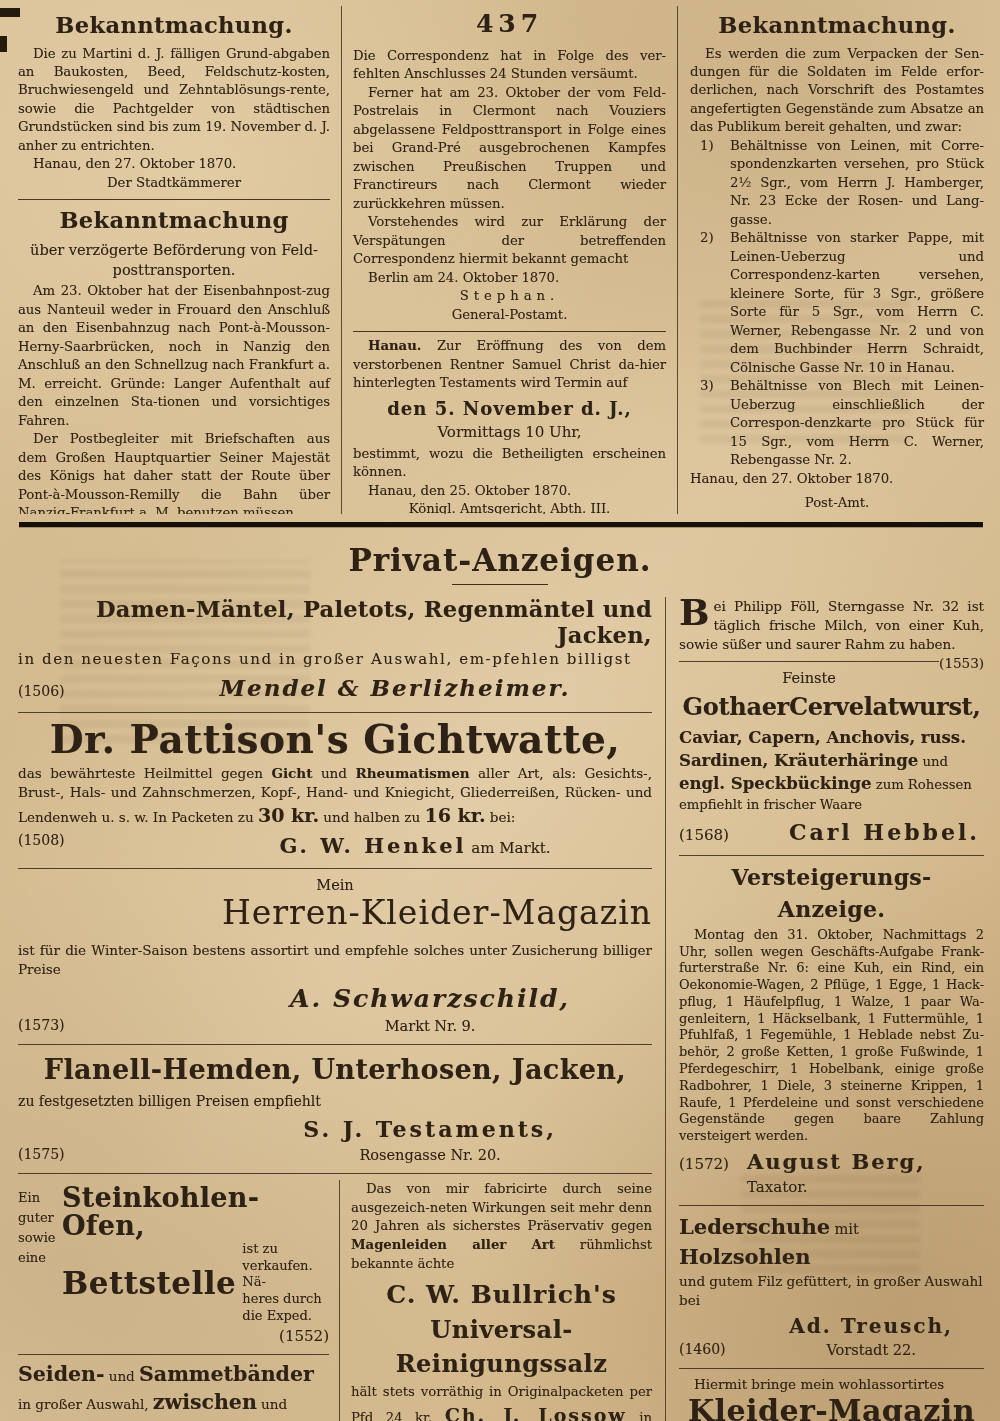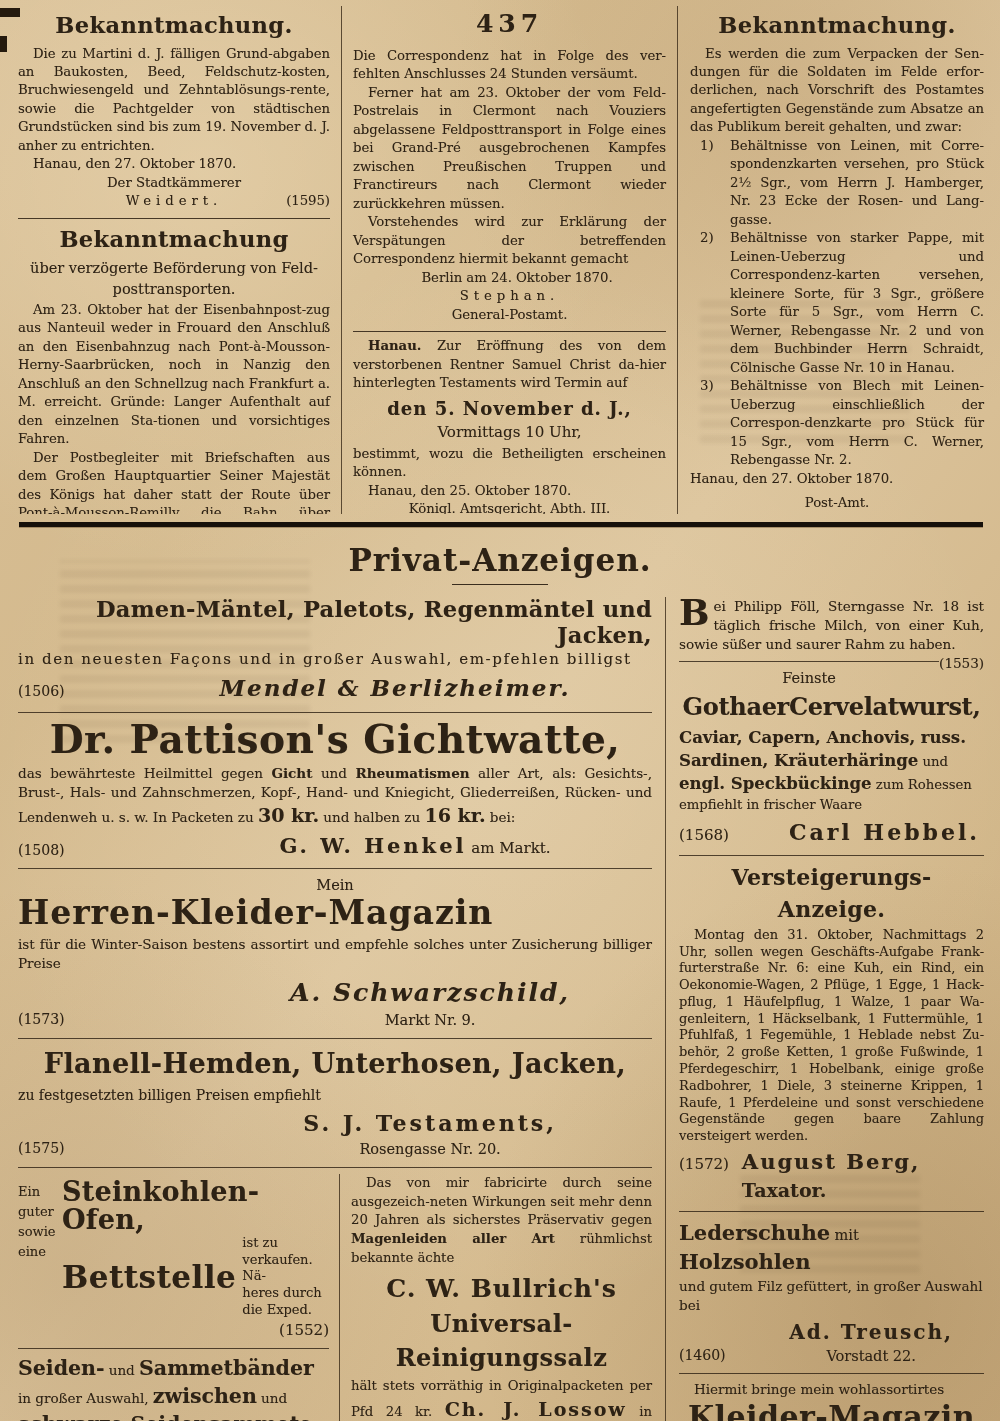--- a/index.html
+++ b/index.html
@@ -56,28 +56,28 @@
   
   .adA-h{font-size:22.5px;font-weight:bold;letter-spacing:.3px;line-height:1.15;text-align:right;}
   .adA-s{font-size:15px;letter-spacing:1.6px;line-height:1.35;}
   .sig-ital{font-style:italic;font-weight:bold;font-size:23px;letter-spacing:2px;}
   .adA-row{display:flex;align-items:baseline;margin-top:3px;}
   .adA-row .ref{width:120px;font-size:14px;}
   .adA-row .mid{flex:1;text-align:center;}
   
   .adB-t{font-size:39px;font-weight:bold;text-align:center;letter-spacing:.5px;line-height:1.05;margin:2px 0 4px;}
   .price{font-size:19px;font-weight:bold;}
-  .adB-row{display:flex;align-items:flex-end;margin-top:2px;}
+  .adB-row{display:flex;align-items:flex-start;margin-top:2px;}
   .adB-row .ref{width:160px;font-size:14px;}
   .adB-row .mid{flex:1;text-align:center;}
   .sig-fat{font-weight:bold;letter-spacing:3px;font-size:21px;}
   .sfx{font-size:15px;letter-spacing:0;font-weight:normal;}
   
   .adC-pre{text-align:center;font-size:14.5px;margin-top:1px;}
-  .adC-t{text-align:left;font-size:33px;font-weight:bold;letter-spacing:1px;line-height:1.1;margin-bottom:3px;}
+  .adC-t{text-align:right;font-size:33px;font-weight:normal;letter-spacing:1px;line-height:1.1;margin-bottom:9px;}
   .sigblock{width:62%;margin-left:34%;text-align:center;margin-top:2px;}
   .sigblock .addr{font-size:14.5px;}
   .sig-ital2{font-style:italic;font-weight:bold;font-size:25px;letter-spacing:2px;}
   
   .adD-t{text-align:center;font-size:27px;font-weight:bold;letter-spacing:.4px;margin:0 0 3px;}
   .adD-body{font-size:14px;}
   .sig-fat2{font-weight:bold;letter-spacing:3px;font-size:22px;}
   
   .subrow{display:flex;margin-top:2px;}
   .subL{width:322px;box-sizing:border-box;padding-right:10px;border-right:1px solid rgba(58,42,24,.8);}
@@ -88,21 +88,21 @@
   .adE .rgt{flex:1;}
   .adE-b1{font-size:27px;font-weight:bold;letter-spacing:.3px;line-height:1.05;}
   .adE-line2{display:flex;align-items:center;}
   .adE-b2{font-size:31px;font-weight:bold;letter-spacing:.5px;}
   .adE-sm{font-size:13px;line-height:1.3;white-space:pre-line;padding-left:6px;}
   .adE-ref{text-align:right;font-size:15px;margin-top:1px;}
   
   .fb{font-size:20.5px;font-weight:bold;line-height:1.35;}
   .fs{font-size:13.5px;}
   .sig-fat3{font-weight:bold;font-size:21px;letter-spacing:1px;}
-  .addr-inline{font-size:19px;font-weight:bold;}
+  .addr-inline{font-size:15px;}
   
   .adG-name{text-align:center;font-size:25px;font-weight:bold;letter-spacing:1px;margin:3px 0 1px;}
   .adG-prod{text-align:center;font-size:24px;font-weight:bold;letter-spacing:.5px;margin-bottom:2px;}
   .adG-stock{font-size:13.2px;}
   .sig-fat4{font-weight:bold;font-size:19px;letter-spacing:2px;}
   .adG-row{display:flex;align-items:baseline;margin-top:2px;}
   .adG-row .ref{width:70px;font-size:15px;}
   
   .dropcap{float:left;font-size:36px;line-height:.85;font-weight:bold;padding-right:4px;}
   .refinl{float:right;}
@@ -126,37 +126,33 @@
   <div class="ghost" style="left:700px;top:300px;width:210px;height:150px;"></div>
   <div class="ghost" style="left:740px;top:1170px;width:180px;height:110px;"></div>
 
   <div class="top">
 
     <div class="col c1">
       <h2 class="bek">Bekanntmachung.</h2>
       <p class="ind">Die zu Martini d. J. fälligen Grund-abgaben an Baukosten, Beed, Feldschutz-kosten, Bruchwiesengeld und Zehntablösungs-rente, sowie die Pachtgelder von städtischen Grundstücken sind bis zum 19. November d. J. anher zu entrichten.</p>
       <p class="ind" style="text-align:left;">Hanau, den 27. Oktober 1870.</p>
       <div class="c">Der Stadtkämmerer</div>
-      <div class="relrow">
-        <span class="spread">Weidert.</span>
-        <span class="refabs">(1595)</span>
-      </div>
       <hr class="thin">
       <h2 class="bek">Bekanntmachung</h2>
       <div class="subt">über verzögerte Beförderung von Feld-posttransporten.</div>
       <p class="ind">Am 23. Oktober hat der Eisenbahnpost-zug aus Nanteuil weder in Frouard den Anschluß an den Eisenbahnzug nach Pont-à-Mousson-Herny-Saarbrücken, noch in Nanzig den Anschluß an den Schnellzug nach Frankfurt a. M. erreicht. Gründe: Langer Aufenthalt auf den einzelnen Sta-tionen und vorsichtiges Fahren.</p>
       <p class="ind">Der Postbegleiter mit Briefschaften aus dem Großen Hauptquartier Seiner Majestät des Königs hat daher statt der Route über Pont-à-Mousson-Remilly die Bahn über Nanzig-Frankfurt a. M. benutzen müssen.</p>
     </div>
 
     <div class="col c2">
       <div class="pagenum">437</div>
       <p>Die Correspondenz hat in Folge des ver-fehlten Anschlusses 24 Stunden versäumt.</p>
       <p class="ind">Ferner hat am 23. Oktober der vom Feld-Postrelais in Clermont nach Vouziers abgelassene Feldposttransport in Folge eines bei Grand-Pré ausgebrochenen Kampfes zwischen Preußischen Truppen und Franctireurs nach Clermont wieder zurückkehren müssen.</p>
       <p class="ind">Vorstehendes wird zur Erklärung der Verspätungen der betreffenden Correspondenz hiermit bekannt gemacht</p>
-      <p class="ind" style="text-align:center;">Berlin am 24. Oktober 1870.</p>
+      <p class="ind" style="text-align:left;">Berlin am 24. Oktober 1870.</p>
       <div class="c spread">Stephan.</div>
       <div class="c">General-Postamt.</div>
       <hr class="thin">
       <p class="ind"><b>Hanau.</b><span> Zur Eröffnung des von dem verstorbenen Rentner Samuel Christ da-hier hinterlegten Testaments wird Termin auf</span></p>
       <div class="c bigline">den 5. November d. J.,</div>
       <div class="c midline">Vormittags 10 Uhr,</div>
       <p>bestimmt, wozu die Betheiligten erscheinen können.</p>
       <p class="ind" style="text-align:left;">Hanau, den 25. Oktober 1870.</p>
       <div class="c">Königl. Amtsgericht, Abth. III.</div>
 
@@ -273,21 +269,21 @@
           </div>
 
         </div>
       </div>
 
     </div>
 
     <div class="rgroup">
 
       <div>
-        <p><span class="dropcap">B</span><span>ei Philipp Föll, Sterngasse Nr. 18 ist täglich frische Milch, von einer Kuh, sowie süßer und saurer Rahm zu haben.</span><span class="refinl">(1553)</span></p>
+        <p><span class="dropcap">B</span><span>ei Philipp Föll, Sterngasse Nr. 32 ist täglich frische Milch, von einer Kuh, sowie süßer und saurer Rahm zu haben.</span><span class="refinl">(1553)</span></p>
       </div>
       <hr class="ad">
 
       <div>
         <div class="adJ-pre">Feinste</div>
         <div class="adJ-t">GothaerCervelatwurst,</div>
         <p style="text-align:left;"><span class="jb">Caviar, Capern, Anchovis, russ. Sardinen, Kräuterhäringe</span><span class="js"> und </span><span class="jb">engl. Speckbückinge</span><span class="js"> zum Rohessen empfiehlt in frischer Waare</span></p>
         <div class="adG-row">
           <span class="ref">(1568)</span>
           <span class="sig-fat2" style="margin-left:40px;">Carl Hebbel.</span>

